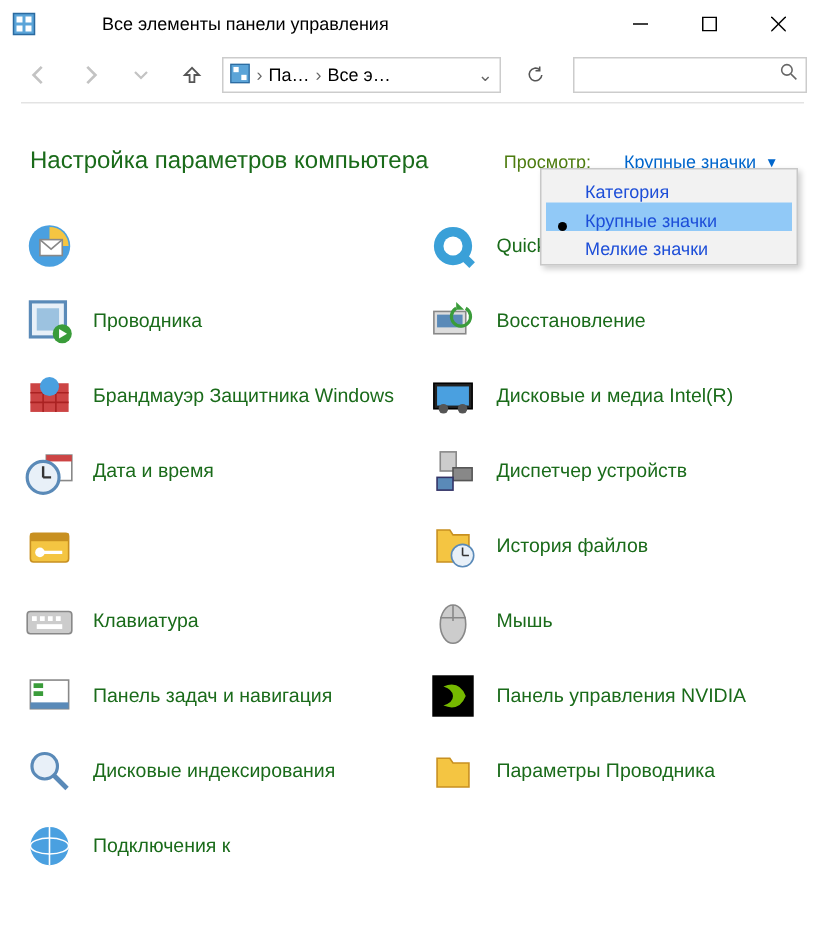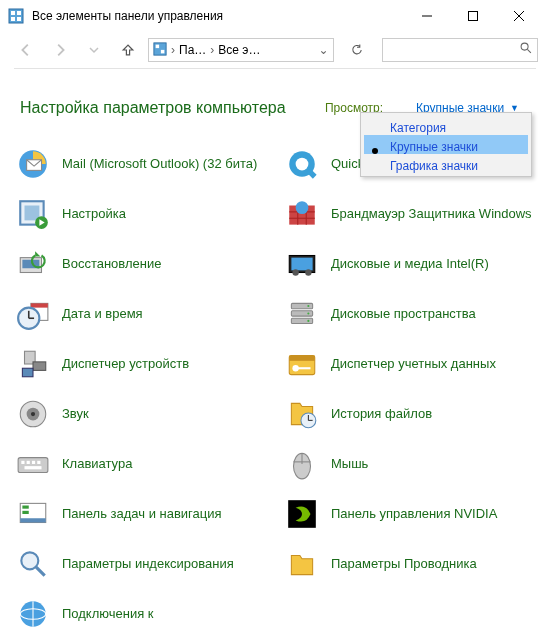--- a/index.html
+++ b/index.html
@@ -1,39 +1,39 @@
 <!DOCTYPE html>
 <html><head>
 <meta charset="utf-8">
 <style>
   * { margin: 0; padding: 0; box-sizing: border-box; font-family: 'Segoe UI', Arial, sans-serif; }
   body { width: 550px; height: 632px; overflow: hidden; background: #fff; position: relative; }
 
   
   .titlebar { height: 32px; display: flex; align-items: center; padding: 0 8px; background: #fff; }
   .titlebar .appicon { width:16px; height:16px; margin-right:8px; display:flex; align-items:center; justify-content:center; }
-  .titlebar .title { font-size:12px; color:#000; flex:1; white-space:nowrap; overflow:hidden; text-overflow:ellipsis; }
+  .titlebar .title { font-size:12px; color:#000; flex:1; white-space:nowrap; overflow:hidden; text-overflow:ellipsis;margin-left:36px; }
   .winbtns { display:flex; }
   .winbtn { width:46px; height:32px; display:flex; align-items:center; justify-content:center; cursor:default; }
   .winbtn svg { width:10px; height:10px; }
 
   
   .addr { height:36px; display:flex; align-items:center; gap:6px; padding: 0 12px; }
   .navbtn { width:28px; height:28px; display:flex; align-items:center; justify-content:center; border-radius:2px; color:#999; }
   .navbtn.d { opacity:.5; }
   .navbtn.up { color:#333; }
   .addrbox { flex:1.2; height:24px; border:1px solid #ccc; display:flex; align-items:center; padding:0 4px; gap:4px; font-size:12px; max-width:200px; }
   .crumbsep { color:#666; }
   .crumb { white-space:nowrap; overflow:hidden; text-overflow:ellipsis; }
   .refreshbtn { width:26px; height:24px; display:flex; align-items:center; justify-content:center; color:#555; margin-left:4px;}
   .searchbox { flex:1; height:24px; border:1px solid #ccc; display:flex; align-items:center; padding:0 4px; justify-content:flex-end; margin-left:6px; }
   .searchbox .sicon { color:#555; }
 
   
-  .heading-row { display:flex; align-items:center; padding: 20px 20px 10px 20px; gap:22px;}
+  .heading-row { display:flex; align-items:center; padding: 20px 20px 10px 20px; gap:11px;}
   .heading { color:#1a6b1a; font-size:16px; flex:1;}
   .viewlbl { font-size:12px; color:#4d7c0f; }
   .viewbtn { font-size:12px; color:#0066cc; padding:3px 10px; display:flex; align-items:center; gap:6px; border:1px solid transparent;}
   .viewbtn .caret { font-size:9px; }
 
   
   .grid { display:grid; grid-template-columns: 1fr 1fr; gap:0; padding: 10px 6px 0 6px; }
   .item { display:flex; align-items:center; gap:12px; padding:6px 10px; min-height:50px; }
   .item .ico { width:34px; height:34px; flex-shrink:0; display:flex; align-items:center; justify-content:center; }
   .item .lbl { font-size:13px; color:#1a6b1a; line-height:1.3; }
@@ -143,36 +143,35 @@
 
 <div class="menu">
   <div class="menu-item">
     <span>Категория</span>
   </div>
   <div class="menu-item sel">
     <span class="dot"></span>
     <span>Крупные значки</span>
   </div>
   <div class="menu-item">
-    <span>Графика значки</span>
+    <span>Мелкие значки</span>
   </div>
 </div>
 
 <div class="grid">
 
   <div class="item">
     <span class="ico">
         <svg viewBox="0 0 32 32">
           <circle cx="16" cy="16" r="13" fill="#4aa0e0"></circle>
           <path d="M16 4 A12 12 0 0 1 28 16 L16 16 Z" fill="#f4c542"></path>
           <rect x="10" y="12" width="14" height="10" fill="#fff" stroke="#888"></rect>
           <path d="M10 12 L17 18 L24 12" stroke="#888" fill="none"></path>
         </svg>
       </span>
-    <span class="lbl">Mail (Microsoft Outlook) (32 бита)</span>
   </div>
 
   <div class="item">
     <span class="ico">
         <svg viewBox="0 0 32 32">
           <circle cx="16" cy="16" r="12" fill="#3aa0d8"></circle>
           <circle cx="16" cy="16" r="6" fill="#fff"></circle>
           <path d="M22 22 L28 28" stroke="#3aa0d8" stroke-width="5"></path>
         </svg>
       </span>
@@ -181,53 +180,53 @@
 
   <div class="item">
     <span class="ico">
         <svg viewBox="0 0 32 32">
           <rect x="4" y="4" width="22" height="22" fill="#e8f0f8" stroke="#5a8ab8" stroke-width="2"></rect>
           <rect x="8" y="8" width="14" height="14" fill="#9cc2e0"></rect>
           <circle cx="24" cy="24" r="6" fill="#3a9c3a"></circle>
           <path d="M22 21 L22 27 L27 24 Z" fill="#fff"></path>
         </svg>
       </span>
-    <span class="lbl">Настройка</span>
-  </div>
-
+    <span class="lbl">Проводника</span>
+  </div>
+
+
+  <div class="item">
+    <span class="ico">
+        <svg viewBox="0 0 32 32">
+          <rect x="4" y="10" width="20" height="14" fill="#ddd" stroke="#888"></rect>
+          <rect x="6" y="12" width="16" height="8" fill="#5a8ab8"></rect>
+          <path d="M24 8 A6 6 0 1 1 18 8" stroke="#3a9c3a" fill="none" stroke-width="2"></path>
+          <path d="M18 4 L18 9 L23 9" fill="#3a9c3a"></path>
+        </svg>
+      </span>
+    <span class="lbl">Восстановление</span>
+  </div>
 
   <div class="item">
     <span class="ico">
         <svg viewBox="0 0 32 32">
           <rect x="4" y="8" width="24" height="18" fill="#c44"></rect>
           <line x1="4" y1="14" x2="28" y2="14" stroke="#a22"></line>
           <line x1="4" y1="20" x2="28" y2="20" stroke="#a22"></line>
           <line x1="12" y1="8" x2="12" y2="26" stroke="#a22"></line>
           <line x1="20" y1="8" x2="20" y2="26" stroke="#a22"></line>
           <circle cx="16" cy="10" r="6" fill="#4aa0e0"></circle>
         </svg>
       </span>
     <span class="lbl">Брандмауэр Защитника Windows</span>
   </div>
 
   <div class="item">
     <span class="ico">
         <svg viewBox="0 0 32 32">
-          <rect x="4" y="10" width="20" height="14" fill="#ddd" stroke="#888"></rect>
-          <rect x="6" y="12" width="16" height="8" fill="#5a8ab8"></rect>
-          <path d="M24 8 A6 6 0 1 1 18 8" stroke="#3a9c3a" fill="none" stroke-width="2"></path>
-          <path d="M18 4 L18 9 L23 9" fill="#3a9c3a"></path>
-        </svg>
-      </span>
-    <span class="lbl">Восстановление</span>
-  </div>
-
-  <div class="item">
-    <span class="ico">
-        <svg viewBox="0 0 32 32">
           <rect x="4" y="8" width="24" height="16" fill="#222" stroke="#000"></rect>
           <rect x="6" y="10" width="20" height="12" fill="#4aa0e0"></rect>
           <circle cx="10" cy="24" r="3" fill="#555"></circle>
           <circle cx="22" cy="24" r="3" fill="#555"></circle>
         </svg>
       </span>
     <span class="lbl">Дисковые и медиа Intel(R)</span>
   </div>
 
   <div class="item">
@@ -236,33 +235,20 @@
           <rect x="14" y="6" width="16" height="16" fill="#fff" stroke="#888"></rect>
           <rect x="14" y="6" width="16" height="4" fill="#c44"></rect>
           <circle cx="12" cy="20" r="10" fill="#e8f0f8" stroke="#5a8ab8" stroke-width="2"></circle>
           <line x1="12" y1="20" x2="12" y2="13" stroke="#333" stroke-width="1.5"></line>
           <line x1="12" y1="20" x2="17" y2="20" stroke="#333" stroke-width="1.5"></line>
         </svg>
       </span>
     <span class="lbl">Дата и время</span>
   </div>
 
-  <div class="item">
-    <span class="ico">
-        <svg viewBox="0 0 32 32">
-          <rect x="6" y="6" width="20" height="5" fill="#bbb" stroke="#888" rx="1"></rect>
-          <rect x="6" y="13" width="20" height="5" fill="#bbb" stroke="#888" rx="1"></rect>
-          <rect x="6" y="20" width="20" height="5" fill="#bbb" stroke="#888" rx="1"></rect>
-          <circle cx="22" cy="8.5" r="1" fill="#4a4"></circle>
-          <circle cx="22" cy="15.5" r="1" fill="#4a4"></circle>
-          <circle cx="22" cy="22.5" r="1" fill="#4a4"></circle>
-        </svg>
-      </span>
-    <span class="lbl">Дисковые пространства</span>
-  </div>
 
   <div class="item">
     <span class="ico">
         <svg viewBox="0 0 32 32">
           <rect x="8" y="4" width="10" height="12" fill="#ccc" stroke="#888"></rect>
           <rect x="16" y="14" width="12" height="8" fill="#888" stroke="#555"></rect>
           <rect x="6" y="20" width="10" height="8" fill="#5a8ab8" stroke="#336"></rect>
         </svg>
       </span>
     <span class="lbl">Диспетчер устройств</span>
@@ -270,33 +256,22 @@
 
   <div class="item">
     <span class="ico">
         <svg viewBox="0 0 32 32">
           <rect x="4" y="8" width="24" height="18" fill="#f4c542" stroke="#c89020" rx="2"></rect>
           <rect x="4" y="8" width="24" height="5" fill="#c89020"></rect>
           <circle cx="10" cy="20" r="3" fill="#fff"></circle>
           <path d="M12 20 L24 20" stroke="#fff" stroke-width="2"></path>
         </svg>
       </span>
-    <span class="lbl">Диспетчер учетных данных</span>
-  </div>
-
-  <div class="item">
-    <span class="ico">
-        <svg viewBox="0 0 32 32">
-          <circle cx="16" cy="16" r="12" fill="#ddd" stroke="#888"></circle>
-          <circle cx="16" cy="16" r="6" fill="#888"></circle>
-          <circle cx="16" cy="16" r="2" fill="#333"></circle>
-        </svg>
-      </span>
-    <span class="lbl">Звук</span>
-  </div>
+  </div>
+
 
   <div class="item">
     <span class="ico">
         <svg viewBox="0 0 32 32">
           <path d="M6 6 L14 6 L16 9 L26 9 L26 26 L6 26 Z" fill="#f4c542" stroke="#c89020"></path>
           <circle cx="22" cy="22" r="7" fill="#e8f0f8" stroke="#5a8ab8"></circle>
           <line x1="22" y1="22" x2="22" y2="17" stroke="#333"></line>
           <line x1="22" y1="22" x2="26" y2="22" stroke="#333"></line>
         </svg>
       </span>
@@ -350,21 +325,21 @@
     <span class="lbl">Панель управления NVIDIA</span>
   </div>
 
   <div class="item">
     <span class="ico">
         <svg viewBox="0 0 32 32">
           <circle cx="13" cy="13" r="8" fill="#e8f0f8" stroke="#5a8ab8" stroke-width="2"></circle>
           <line x1="19" y1="19" x2="27" y2="27" stroke="#5a8ab8" stroke-width="3"></line>
         </svg>
       </span>
-    <span class="lbl">Параметры индексирования</span>
+    <span class="lbl">Дисковые индексирования</span>
   </div>
 
   <div class="item">
     <span class="ico">
         <svg viewBox="0 0 32 32">
           <path d="M6 8 L14 8 L16 11 L26 11 L26 26 L6 26 Z" fill="#f4c542" stroke="#c89020"></path>
         </svg>
       </span>
     <span class="lbl">Параметры Проводника</span>
   </div>

